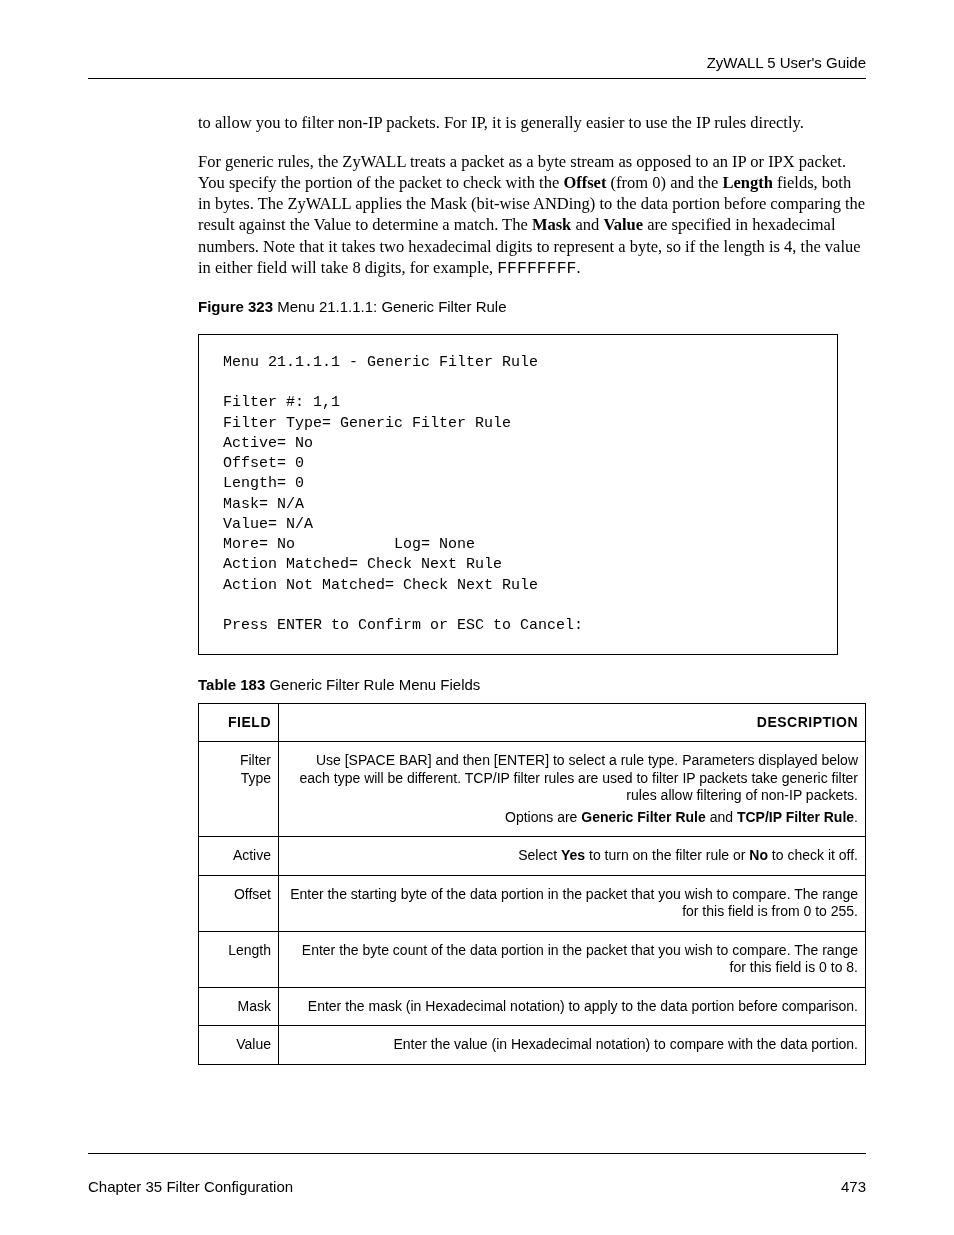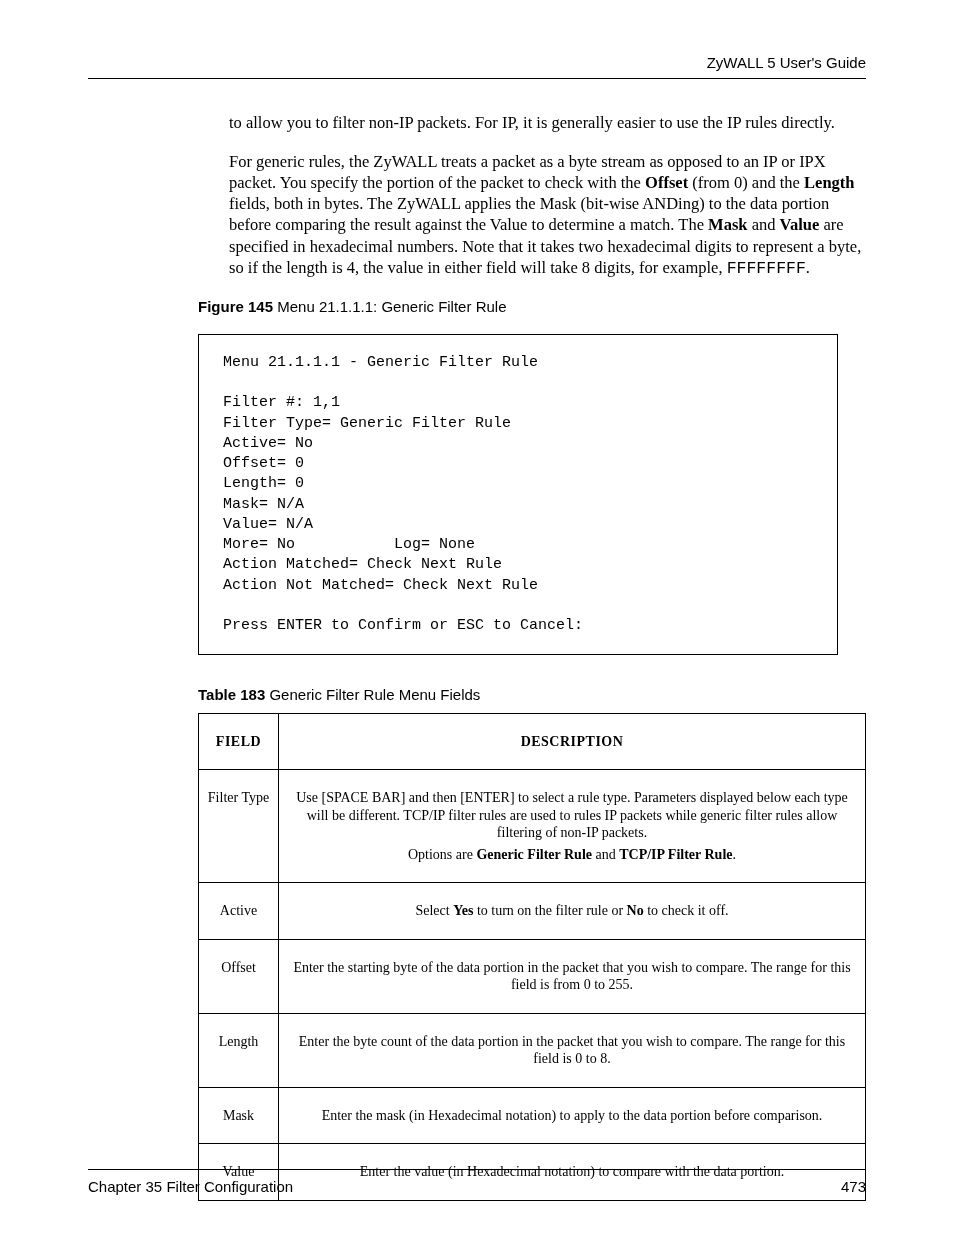--- a/index.html
+++ b/index.html
@@ -27,73 +27,72 @@
     top: 78px;
     left: 88px;
     right: 88px;
     border-top: 1.5px solid #000;
   }
   .content {
     padding-top: 58px;
     font-size: 16.5px;
     line-height: 1.28;
   }
-  .para { margin-bottom: 18px; margin-left: 31px; }
+  .para { margin-bottom: 18px; }
   .fig-caption {
     font-family: Arial, Helvetica, sans-serif;
     font-size: 15px;
     margin-top: 4px;
     margin-bottom: 18px;
   }
   .fig-caption b { font-weight: bold; }
   .code-box {
     border: 1px solid #000;
     padding: 18px 24px;
     font-family: "Courier New", Courier, monospace;
     font-size: 15px;
     line-height: 1.35;
     white-space: pre;
-    margin: 0 0 30px 0;
+    margin: 0 0 20px 0;
     width: 640px;
   }
   .tbl-caption {
     font-family: Arial, Helvetica, sans-serif;
     font-size: 15px;
     margin-top: 2px;
     margin-bottom: 8px;
   }
   .tbl-caption b { font-weight: bold; }
   table.fields {
     border-collapse: collapse;
     width: 100%;
     font-family: Arial, Helvetica, sans-serif;
     font-size: 14px;
   }
   table.fields th, table.fields td {
     border: 1px solid #000;
-    padding: 19px 7px;
-    text-align: center;
+    padding: 10px 7px;
+    text-align: right;
     vertical-align: top;
     line-height: 1.25;
-    font-family: Liberation Serif, serif;
   }
   table.fields th {
     font-weight: bold;
     font-variant: small-caps;
     letter-spacing: 0.5px;
   }
   table.fields td.col-field { width: 80px; }
   .desc-sub { margin-top: 4px; }
   .footer {
     position: absolute;
     bottom: 40px;
     left: 88px;
     right: 88px;
     border-top: 1px solid #000;
-    padding-top: 8px;
+    padding-top: 24px;
     font-family: Arial, Helvetica, sans-serif;
     font-size: 15px;
     display: flex;
     justify-content: space-between;
   }
   .mono { font-family: "Courier New", Courier, monospace; }
   .sans { font-family: Arial, Helvetica, sans-serif; }
 </style>
 </head>
 <body>
@@ -106,21 +105,21 @@
 <div class="content">
 
   <p class="para">to allow you to filter non-IP packets. For IP, it is generally easier to use the IP rules directly.</p>
 
   <p class="para">
     <span>For generic rules, the ZyWALL treats a packet as a byte stream as opposed to an IP or IPX packet. You specify the portion of the packet to check with the </span><b>Offset</b><span> (from 0) and the </span><b>Length</b><span> fields, both in bytes. The ZyWALL applies the Mask (bit-wise ANDing) to the data portion before comparing the result against the Value to determine a match. The </span><b>Mask</b><span> and </span><b>Value</b><span> are specified in hexadecimal numbers. Note that it takes two hexadecimal digits to represent a byte, so if the length is 4, the value in either field will take 8 digits, for example, </span><span class="mono">FFFFFFFF</span><span>.</span>
   </p>
 
 
   <p class="fig-caption">
-    <b>Figure 145</b><span>   Menu 21.1.1.1: Generic Filter Rule</span>
+    <b>Figure 323</b><span>   Menu 21.1.1.1: Generic Filter Rule</span>
   </p>
 
   <div class="code-box">Menu 21.1.1.1 - Generic Filter Rule
 
 Filter #: 1,1
 Filter Type= Generic Filter Rule
 Active= No
 Offset= 0
 Length= 0
 Mask= N/A
@@ -138,21 +137,21 @@
 
   <table class="fields">
     <tbody>
         <tr>
       <th>FIELD</th>
       <th>DESCRIPTION</th>
     </tr>
     <tr>
       <td class="col-field">Filter Type</td>
       <td>
-        <span>Use [SPACE BAR] and then [ENTER] to select a rule type. Parameters displayed below each type will be different. TCP/IP filter rules are used to rules IP packets while generic filter rules allow filtering of non-IP packets.</span>
+        <span>Use [SPACE BAR] and then [ENTER] to select a rule type. Parameters displayed below each type will be different. TCP/IP filter rules are used to filter IP packets take generic filter rules allow filtering of non-IP packets.</span>
         <div class="desc-sub">
           <span>Options are </span><b>Generic Filter Rule</b><span> and </span><b>TCP/IP Filter Rule</b><span>.</span>
         </div>
       </td>
     </tr>
     <tr>
       <td class="col-field">Active</td>
       <td>
         <span>Select </span><b>Yes</b><span> to turn on the filter rule or </span><b>No</b><span> to check it off.</span>
       </td>

